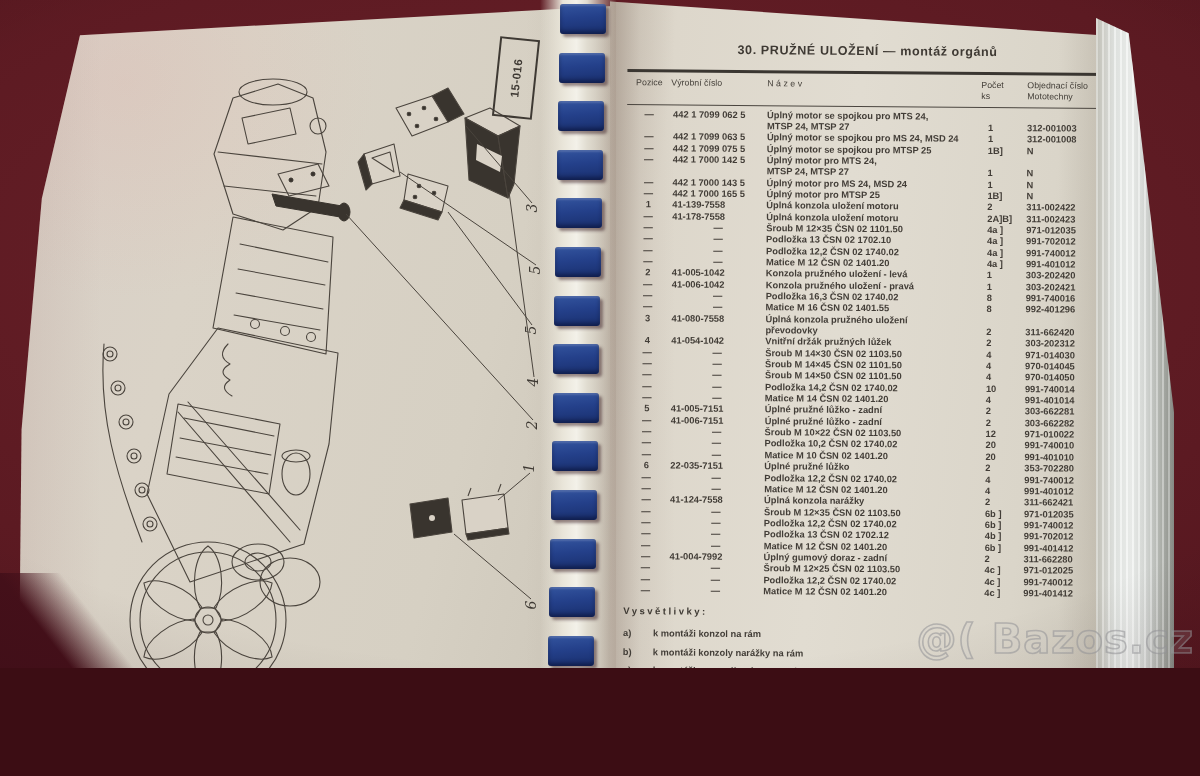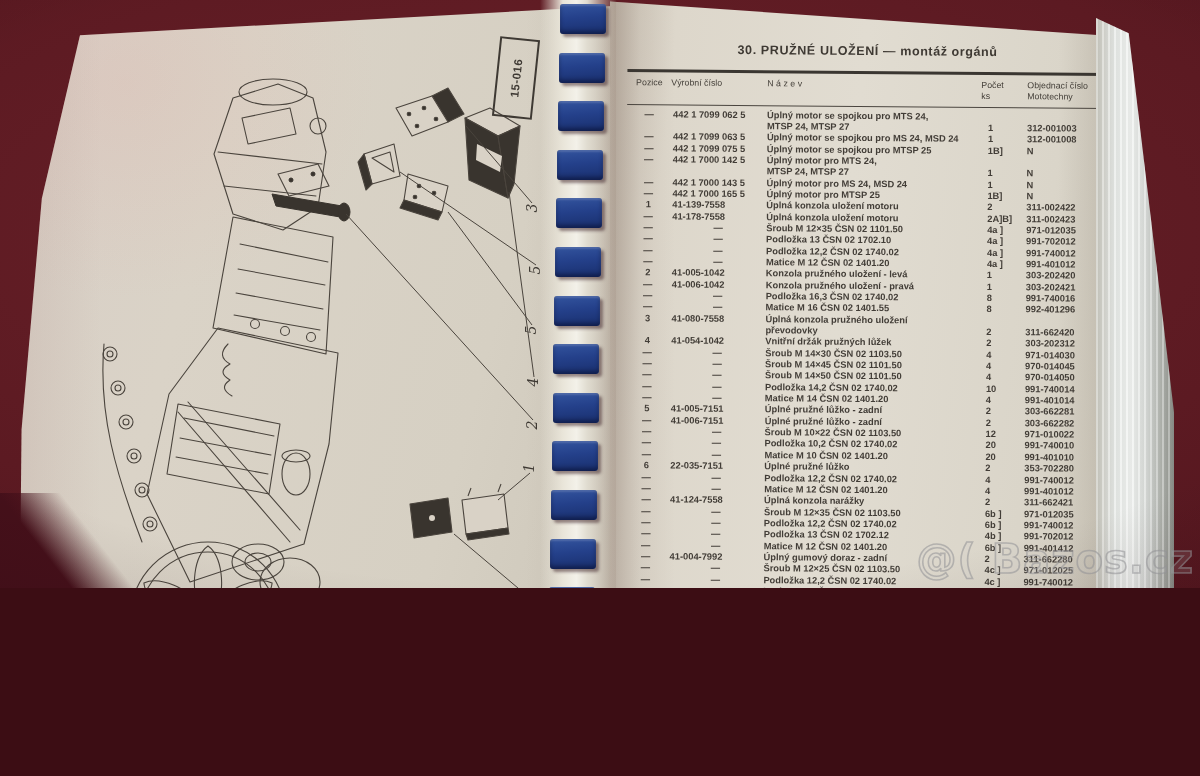--- a/index.html
+++ b/index.html
@@ -1,16 +1,16 @@
 <!DOCTYPE html>
 <html><head>
 <meta charset="utf-8">
 <style>
   html,body{margin:0;padding:0;background:#3c0d14;}
-  .stage{position:relative;width:1200px;height:588px;overflow:hidden;
+  .stage{position:relative;width:1200px;height:668px;overflow:hidden;
     background:radial-gradient(140% 120% at 45% 40%, #6b2129 0%, #5c1a22 45%, #451019 100%);
     font-family:"Liberation Sans", sans-serif;}
   
   .left-page{position:absolute;left:18px;top:6px;width:596px;height:770px;
     clip-path:polygon(10.4% 3.8%, 100% 0%, 100% 100%, 0% 100%, 0.6% 55%, 4% 25%);
     background:
       radial-gradient(60% 40% at 18% 10%, rgba(225,170,160,0.20), transparent 70%),
       linear-gradient(105deg,#d8cec6 0%,#dad3c7 30%,#d6d0c3 70%,#cbc5b8 100%);
     box-shadow:0 0 45px rgba(0,0,0,0.4);}
   .left-page::before{content:'';position:absolute;inset:0;

